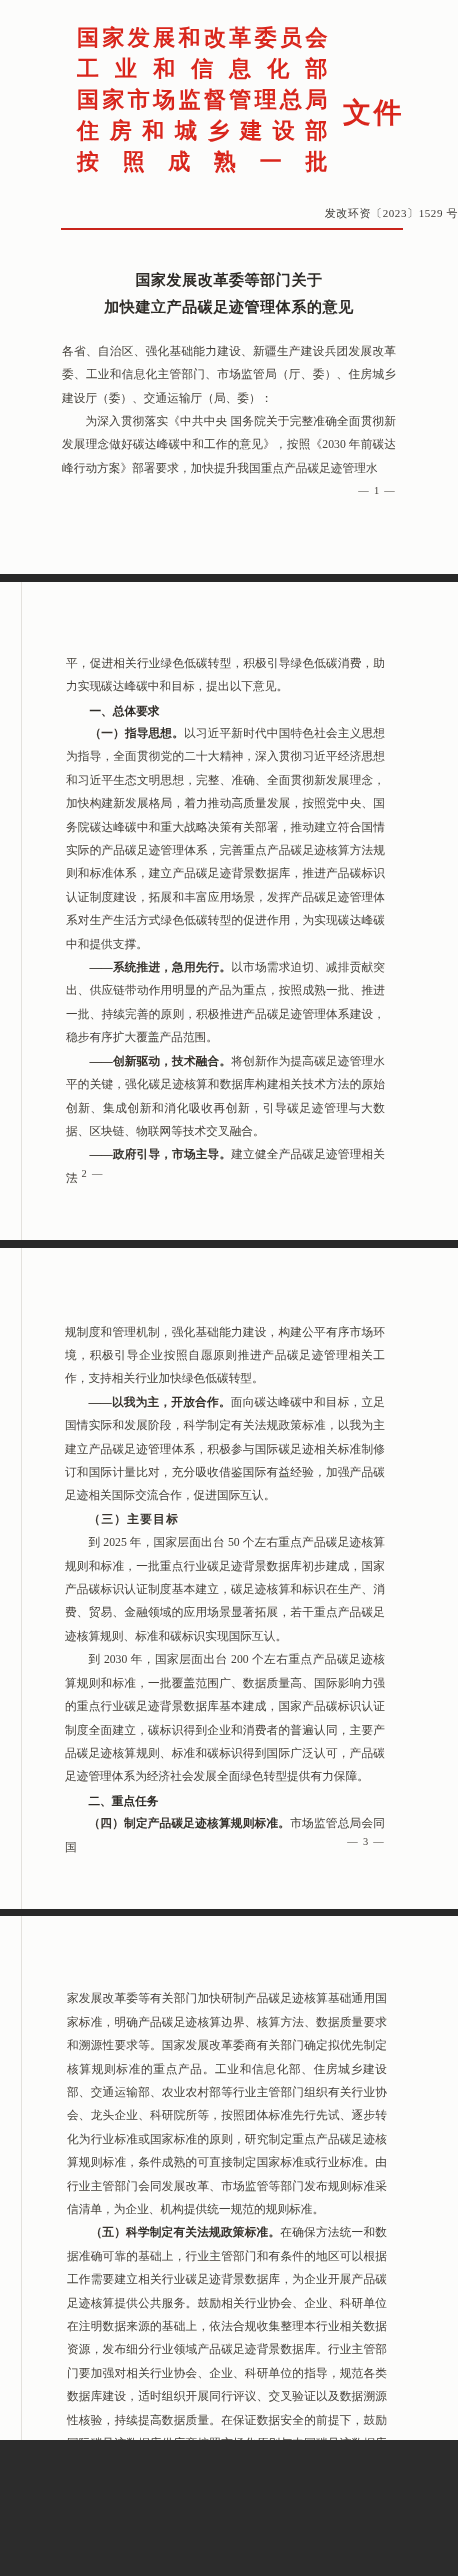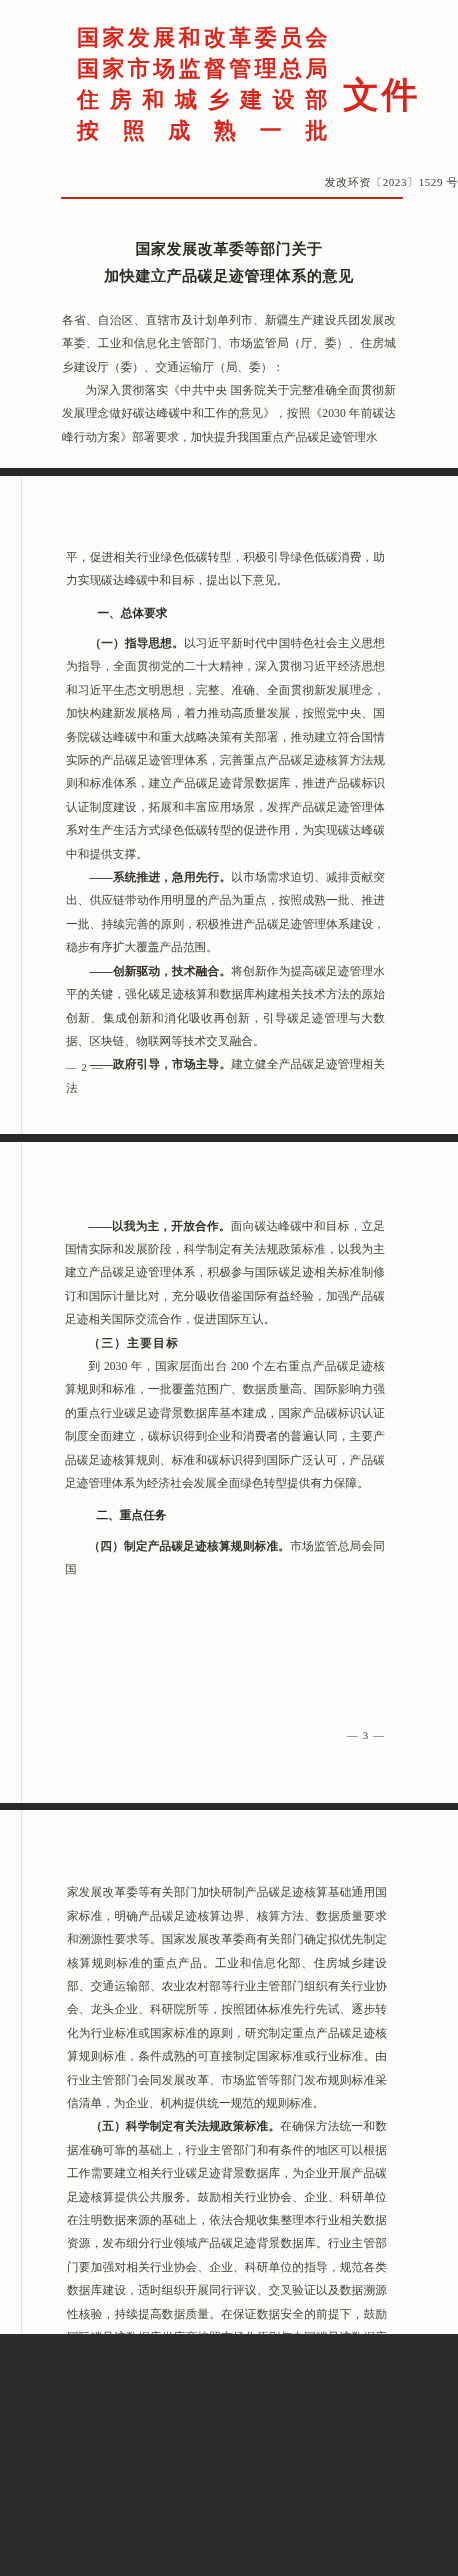--- a/index.html
+++ b/index.html
@@ -26,40 +26,40 @@
   
   .page.inner::before {
     content: "";
     position: absolute;
     left: 21.4px; top: 0; bottom: 0;
     width: 0.6px;
     background: #e3e1dd;
   }
 
   
-  .page1 { height: 468px; padding-top: 22px; font-family: Liberation Serif, serif; }
+  .page1 { height: 574px; padding-top: 22px; font-family: Liberation Serif, serif; }
   .red-header { position: relative; margin-left: 77px; width: 325px; }
   .agencies { width: 251px; }
   .agency-line {
     color: #d9261c;
     font-weight: bold;
     font-size: 22px;
     line-height: 31px;
     text-align: justify;
     text-align-last: justify;
     letter-spacing: 0.6px;
     white-space: nowrap;
   }
   .file-label {
     position: absolute;
     left: 266px;
-    top: 54px;
+    top: 71px;
     color: #d9261c;
     font-weight: bold;
-    font-size: 36px;
+    font-size: 28px;
     line-height: 39px;
     letter-spacing: 2.6px;
     white-space: nowrap;
   }
   .doc-number {
     margin-top: 28.6px;
     text-align: right;
     font-size: 11px;
     color: #3c3a36;
     letter-spacing: 0.6px;
@@ -84,21 +84,21 @@
     font-size: 11.7px;
     line-height: 23.4px;
     text-align: justify;
     color: #45413b;
   }
   .page1 .body-text { margin-top: 19px; padding: 0 62px 0 62px; }
   .p-indent { text-indent: 2em; margin: 0; }
   .p-flat   { text-indent: 0;   margin: 0; }
   .lead { font-weight: bold; color: #37332e; }
   .h-hei {
-    text-indent: 2em; margin: 8px;
+    text-indent: 2em; margin: 0;
     font-family: "Liberation Sans", "DejaVu Sans", sans-serif;
     font-weight: bold;
     color: #2e2b27;
   }
   .h-kai {
     text-indent: 2em; margin: 0;
     font-weight: bold;
     color: #37332e;
     letter-spacing: 1.3px;
   }
@@ -118,37 +118,38 @@
 </style>
 </head>
 <body>
 
 <div class="doc">
 
   <section class="page page1">
     <div class="red-header">
       <div class="agencies">
         <div class="agency-line">国家发展和改革委员会</div>
+        <div class="agency-line">工业和信息化部</div>
         <div class="agency-line">国家市场监督管理总局</div>
         <div class="agency-line">住房和城乡建设部</div>
         <div class="agency-line">按照成熟一批</div>
       </div>
       <div class="file-label">文件</div>
     </div>
 
     <div class="doc-number">发改环资〔2023〕1529 号</div>
     <div class="red-rule"></div>
 
     <div class="doc-title">
       <div>国家发展改革委等部门关于</div>
       <div>加快建立产品碳足迹管理体系的意见</div>
     </div>
 
     <div class="body-text">
-      <p class="p-flat">各省、自治区、直辖市及计划单列市、新疆生产建设兵团发展改革委、工业和信息化主管部门、市场监管局（厅、委）、住房城乡建设厅（委）、交通运输厅（局、委）：</p>
+      <p class="p-flat">各省、自治区、强化基础能力建设、新疆生产建设兵团发展改革委、工业和信息化主管部门、市场监管局（厅、委）、住房城乡建设厅（委）、交通运输厅（局、委）：</p>
       <p class="p-indent">为深入贯彻落实《中共中央 国务院关于完整准确全面贯彻新发展理念做好碳达峰碳中和工作的意见》，按照《2030 年前碳达峰行动方案》部署要求，加快提升我国重点产品碳足迹管理水</p>
     </div>
 
     <div class="page-number pn-right" style="top:485px;">— 1 —</div>
   </section>
 
   <div class="page-sep"></div>
 
   <section class="page page2 inner body-text">
     <p class="p-flat">平，促进相关行业绿色低碳转型，积极引导绿色低碳消费，助力实现碳达峰碳中和目标，提出以下意见。</p>
@@ -156,22 +157,24 @@
     <p class="p-indent"><span class="lead">（一）指导思想。</span><span>以习近平新时代中国特色社会主义思想为指导，全面贯彻党的二十大精神，深入贯彻习近平经济思想和习近平生态文明思想，完整、准确、全面贯彻新发展理念，加快构建新发展格局，着力推动高质量发展，按照党中央、国务院碳达峰碳中和重大战略决策有关部署，推动建立符合国情实际的产品碳足迹管理体系，完善重点产品碳足迹核算方法规则和标准体系，建立产品碳足迹背景数据库，推进产品碳标识认证制度建设，拓展和丰富应用场景，发挥产品碳足迹管理体系对生产生活方式绿色低碳转型的促进作用，为实现碳达峰碳中和提供支撑。</span></p>
     <p class="p-indent"><span class="lead">——系统推进，急用先行。</span><span>以市场需求迫切、减排贡献突出、供应链带动作用明显的产品为重点，按照成熟一批、推进一批、持续完善的原则，积极推进产品碳足迹管理体系建设，稳步有序扩大覆盖产品范围。</span></p>
     <p class="p-indent"><span class="lead">——创新驱动，技术融合。</span><span>将创新作为提高碳足迹管理水平的关键，强化碳足迹核算和数据库构建相关技术方法的原始创新、集成创新和消化吸收再创新，引导碳足迹管理与大数据、区块链、物联网等技术交叉融合。</span></p>
     <p class="p-indent"><span class="lead">——政府引导，市场主导。</span><span>建立健全产品碳足迹管理相关法</span></p>
     <div class="page-number pn-left" style="top:580px;">— 2 —</div>
   </section>
 
   <div class="page-sep"></div>
 
   <section class="page page3 inner body-text">
+    <p class="p-flat">规制度和管理机制，强化基础能力建设，构建公平有序市场环境，积极引导企业按照自愿原则推进产品碳足迹管理相关工作，支持相关行业加快绿色低碳转型。</p>
     <p class="p-indent"><span class="lead">——以我为主，开放合作。</span><span>面向碳达峰碳中和目标，立足国情实际和发展阶段，科学制定有关法规政策标准，以我为主建立产品碳足迹管理体系，积极参与国际碳足迹相关标准制修订和国际计量比对，充分吸收借鉴国际有益经验，加强产品碳足迹相关国际交流合作，促进国际互认。</span></p>
     <p class="h-kai">（三）主要目标</p>
+    <p class="p-indent">到 2025 年，国家层面出台 50 个左右重点产品碳足迹核算规则和标准，一批重点行业碳足迹背景数据库初步建成，国家产品碳标识认证制度基本建立，碳足迹核算和标识在生产、消费、贸易、金融领域的应用场景显著拓展，若干重点产品碳足迹核算规则、标准和碳标识实现国际互认。</p>
     <p class="p-indent">到 2030 年，国家层面出台 200 个左右重点产品碳足迹核算规则和标准，一批覆盖范围广、数据质量高、国际影响力强的重点行业碳足迹背景数据库基本建成，国家产品碳标识认证制度全面建立，碳标识得到企业和消费者的普遍认同，主要产品碳足迹核算规则、标准和碳标识得到国际广泛认可，产品碳足迹管理体系为经济社会发展全面绿色转型提供有力保障。</p>
     <p class="h-hei">二、重点任务</p>
     <p class="p-indent"><span class="lead">（四）制定产品碳足迹核算规则标准。</span><span>市场监管总局会同国</span></p>
     <div class="page-number pn-right" style="top:582px; right:73px;">— 3 —</div>
   </section>
 
   <div class="page-sep"></div>
 
   <section class="page page4 inner body-text">
     <p class="p-flat">家发展改革委等有关部门加快研制产品碳足迹核算基础通用国家标准，明确产品碳足迹核算边界、核算方法、数据质量要求和溯源性要求等。国家发展改革委商有关部门确定拟优先制定核算规则标准的重点产品。工业和信息化部、住房城乡建设部、交通运输部、农业农村部等行业主管部门组织有关行业协会、龙头企业、科研院所等，按照团体标准先行先试、逐步转化为行业标准或国家标准的原则，研究制定重点产品碳足迹核算规则标准，条件成熟的可直接制定国家标准或行业标准。由行业主管部门会同发展改革、市场监管等部门发布规则标准采信清单，为企业、机构提供统一规范的规则标准。</p>

